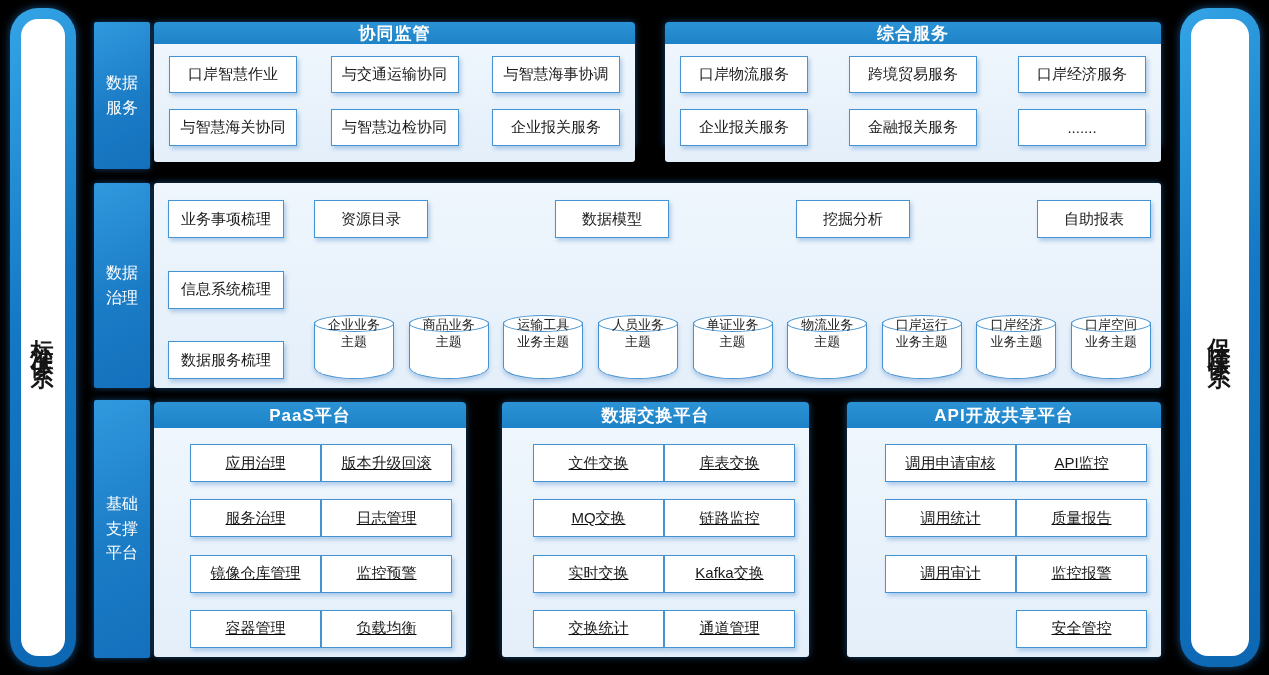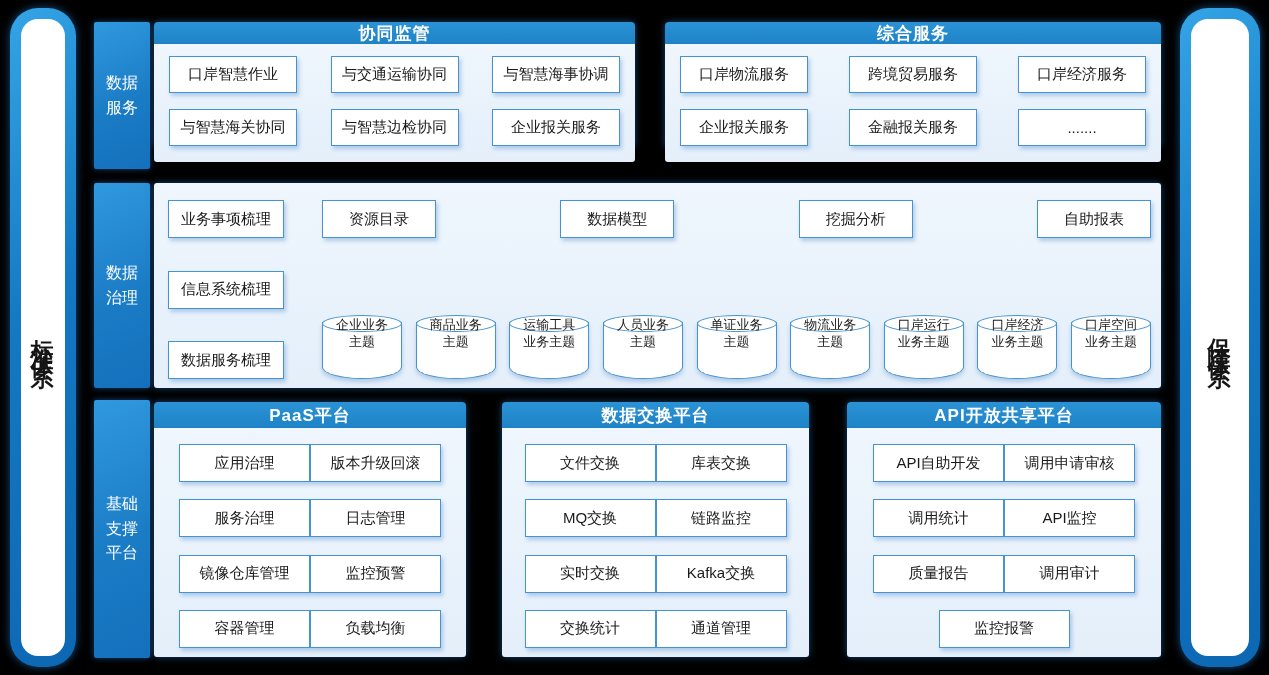--- a/index.html
+++ b/index.html
@@ -49,21 +49,21 @@
   .panel-xietong { width:481px; margin-right:30px; }
   .panel-zonghe  { width:496px; }
   .row-top .panel-header { height:22px; }
   .grid-3x2 { display:flex; flex-wrap:wrap; justify-content:space-between;
               padding:12px 15px 16px; row-gap:16px; }
   .grid-3x2 .box { flex:0 0 128px; height:37px; }
 
   
   .gov-body { flex:1; width:1007px; background:linear-gradient(180deg,#eff6fd,#e4effa);
               border-radius:3px; box-shadow:0 0 7px rgba(40,125,205,.55);
-              display:flex; padding:17px 10px 9px 14px;gap:8px; }
+              display:flex; padding:17px 10px 9px 14px; }
   .gov-left { display:flex; flex-direction:column; justify-content:space-between; width:116px; }
   .gov-left .box { height:38px; }
   .gov-right { flex:1; margin-left:30px; display:flex; flex-direction:column;
                justify-content:space-between; }
   .gov-top-row { display:flex; justify-content:space-between; }
   .gov-top-row .box { flex:0 0 114px; height:38px; }
   .cyl-row { display:flex; justify-content:space-between; }
   .cyl { position:relative; width:80px; height:64px; flex:0 0 auto; }
   .cyl::before { content:""; position:absolute; left:0; right:0; top:7px; bottom:0;
                  background:#fff; border:1.5px solid #4593d2; border-top:none;
@@ -73,22 +73,22 @@
                 background:#fff; border:1.5px solid #4593d2; border-radius:50%; }
   .cyl-label { position:absolute; z-index:2; left:0; right:0; top:2px; text-align:center;
                font-size:13px; line-height:1.3; color:#1a1a1a; white-space:pre-line; }
 
   
   .row-bottom .panel { margin-top:2px; height:255px; }
   .panel-paas { width:312px; margin-right:36px; }
   .panel-dx   { width:307px; margin-right:30px; }
   .panel-api  { width:314px;margin-left:8px; }
   .row-bottom .panel-header { height:26px; }
-  .grid-2x4 { display:flex; flex-wrap:wrap; justify-content:center;
-              padding:16px 14px 4px; row-gap:12px; }
+  .grid-2x4 { display:flex; flex-wrap:wrap; justify-content:flex-end;
+              padding:16px 14px 4px; row-gap:12px;text-decoration:underline; }
   .grid-2x4 .box { flex:0 0 131px; height:38px; }
 </style>
 </head>
 <body>
 
 <div class="stage">
 
   <div class="vbar vbar-left">
     <div class="vbar-inner">
       <span class="vbar-label">标准体系</span>
@@ -220,25 +220,25 @@
           <div class="box">实时交换</div>
           <div class="box">Kafka交换</div>
           <div class="box">交换统计</div>
           <div class="box">通道管理</div>
         </div>
       </div>
 
       <div class="panel panel-api">
         <div class="panel-header">API开放共享平台</div>
         <div class="panel-body grid-2x4">
-          <div class="box">API自助开发</div>
           <div class="box">调用申请审核</div>
+          <div class="box">API监控</div>
           <div class="box">调用统计</div>
-          <div class="box">API监控</div>
           <div class="box">质量报告</div>
           <div class="box">调用审计</div>
           <div class="box">监控报警</div>
+          <div class="box">安全管控</div>
         </div>
       </div>
     </div>
 
   </div>
 </div>
 
 </body></html>

